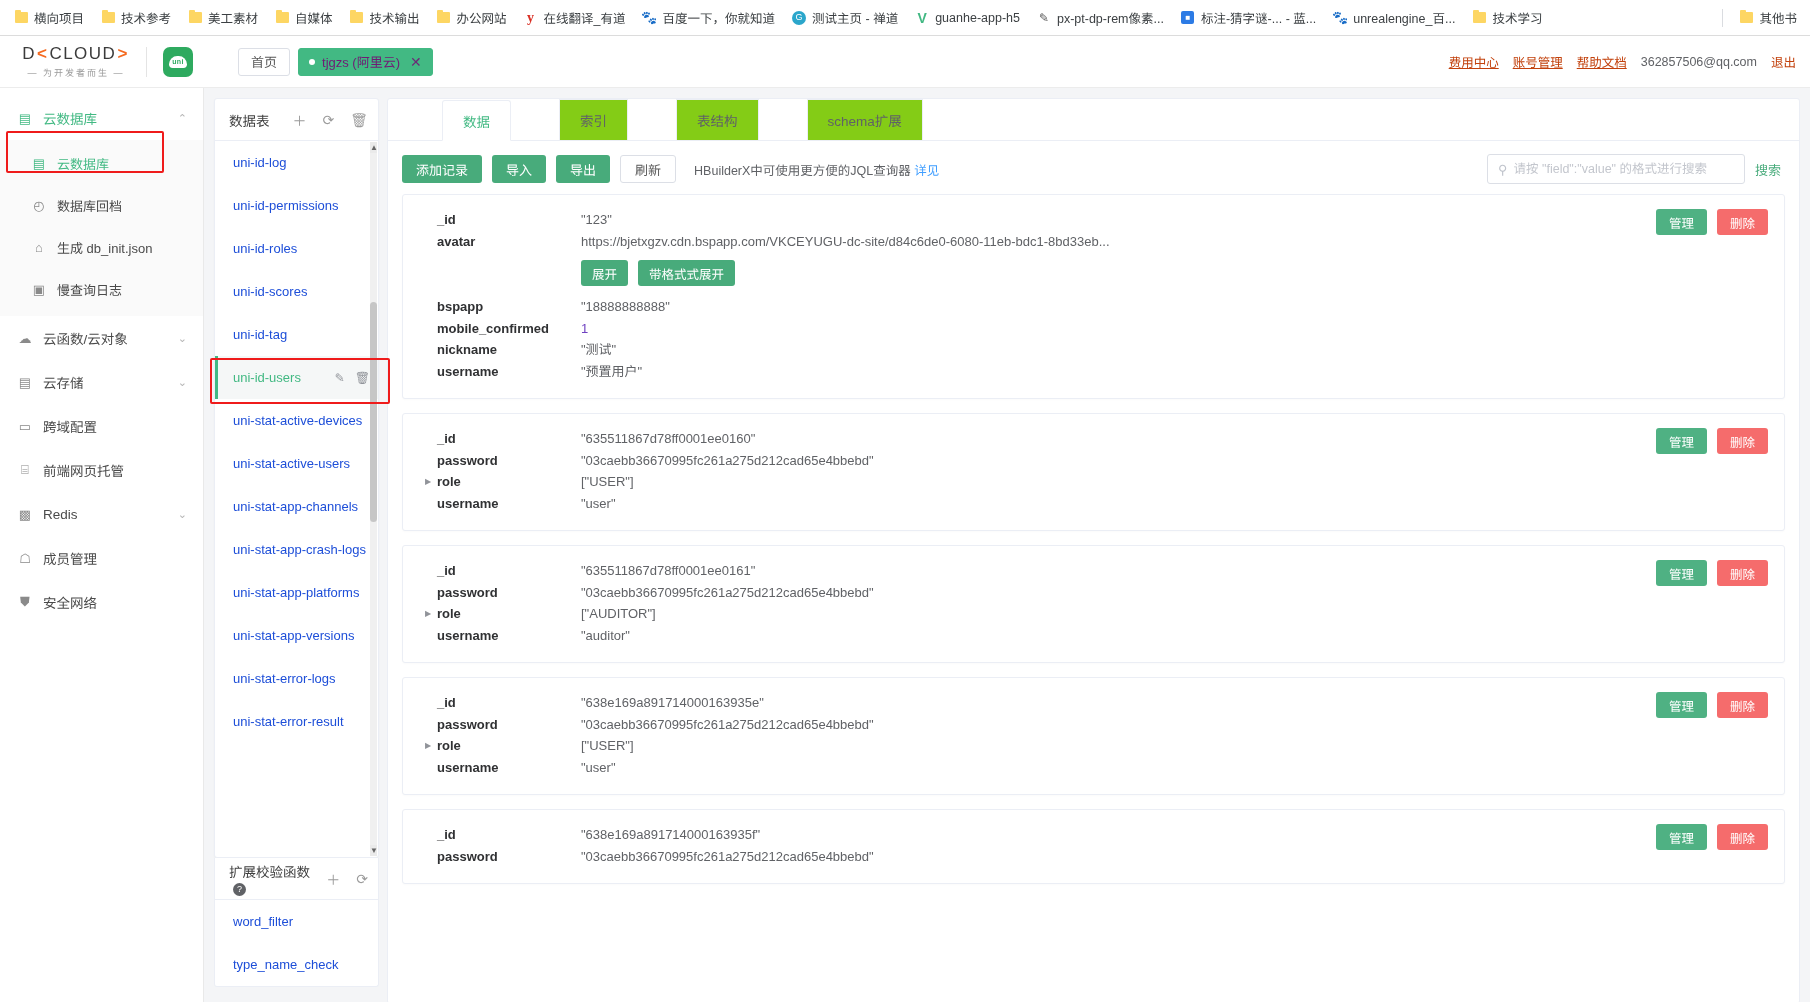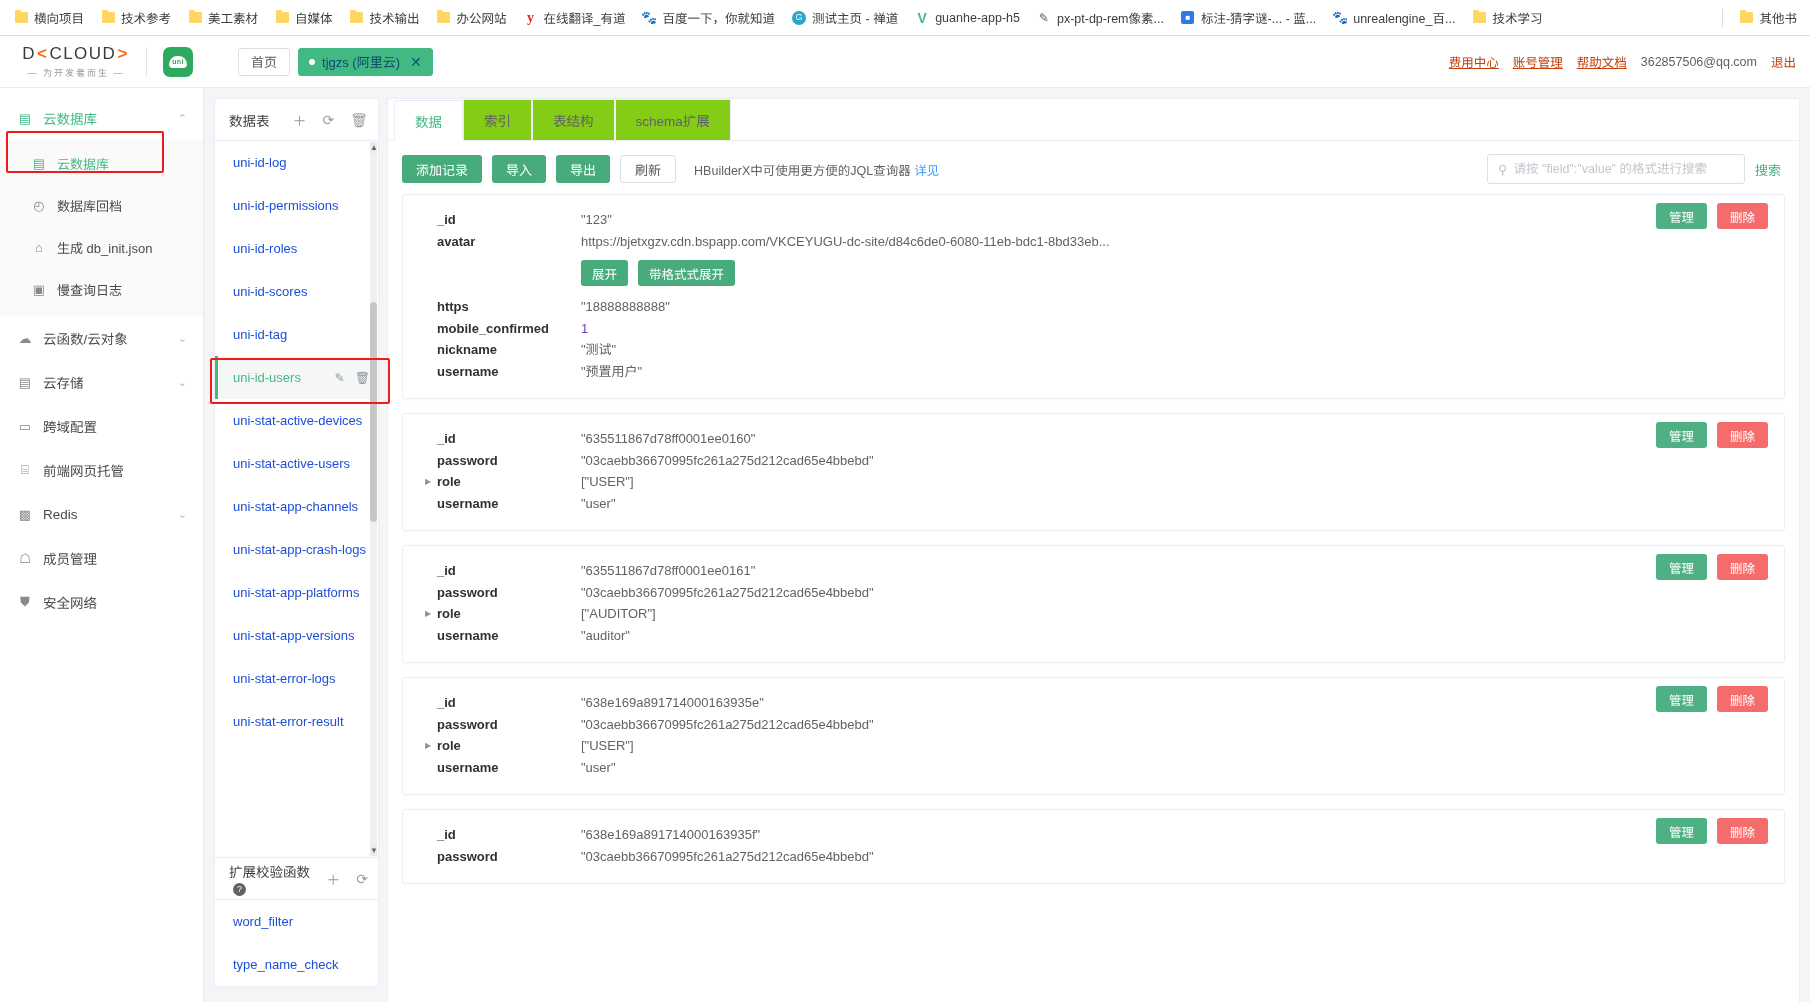--- a/index.html
+++ b/index.html
@@ -87,21 +87,21 @@
     display:flex;align-items:center;justify-content:center;
     font-size:7px;color:#2eaa5f;font-weight:bold;letter-spacing:.3px;
   }
   #tabbar { display:flex; align-items:center; gap:8px; margin-left:45px; }
   .app-tab {
     height:28px; display:flex; align-items:center; padding:0 12px;
     border:1px solid #dcdfe6; border-radius:3px; font-size:13px;
     color:#5a5a5a; background:#fff; cursor:pointer;
   }
   .app-tab.active {
-    background:#42b983; border-color:#42b983; color:#0c4a6e;
+    background:#42b983; border-color:#42b983; color:#701a75;
     padding:0 10px; gap:7px;
   }
   .tab-dot { width:6px;height:6px;border-radius:50%;background:#fff; }
   .tab-close { font-size:14px; margin-left:3px; opacity:.9; }
   #hdr-right {
     margin-left:auto; display:flex; align-items:center; gap:14px;
     font-size:12.5px; color:#606266;
   }
   #hdr-right a { color:#c2410c; text-decoration:underline; cursor:pointer; }
   #hdr-right .plain { text-decoration:none; }
@@ -195,21 +195,21 @@
     background:#fff; border:1px solid #ebeef5; border-radius:3px;
     height:100%; position:relative; display:flex; flex-direction:column;
   }
   #tabs {
     display:flex; align-items:flex-end; height:42px;
     border-bottom:1px solid #ebeef5; padding-left:6px;
   }
   .dtab {
     height:41px; display:flex; align-items:center; padding:0 20px;
     font-size:13.5px; color:#606266; cursor:pointer;
-    border:1px solid transparent; border-bottom:none;
+    border:1px solid transparent; border-bottom:none;margin-left:48px;
   }
   .dtab.active {
     color:#42b983; background:#fff;
     border-color:#ebeef5; border-bottom:1px solid #fff;
     margin-bottom:-1px; border-radius:3px 3px 0 0;
   }
   .dtab.inactive-grp { background:#84cc16; border-color:#ebeef5; border-bottom-color:#ebeef5;}
   #toolbar {
     display:flex; align-items:center; gap:10px;
     padding:13px 14px 10px 14px; position:relative;
@@ -256,21 +256,21 @@
   .rec-val.str { color:#606266; }
   .rec-val.num { color:#6f42c1; }
   .rec-val.arr { color:#606266; }
   .rec-val.url { color:#606266; }
   .expand-row { display:flex; gap:10px; margin:8px 0 10px 144px; }
   .btn-sm {
     height:26px; padding:0 11px; border-radius:3px; border:none;
     background:#48ab7b; color:#fff; font-size:12.5px; cursor:pointer;
     display:flex; align-items:center; font-family:inherit;
   }
-  .rec-actions { position:absolute; right:16px; top:8px; display:flex; gap:10px; }
+  .rec-actions { position:absolute; right:16px; top:14px; display:flex; gap:10px; }
   .btn-manage { background:#4fb183; color:#fff; height:26px; padding:0 13px;
     border-radius:3px; font-size:12.5px; display:flex; align-items:center; cursor:pointer; }
   .btn-delete { background:#f56c6c; color:#fff; height:26px; padding:0 13px;
     border-radius:3px; font-size:12.5px; display:flex; align-items:center; cursor:pointer; }
 </style>
 </head>
 <body>
 
 <div id="bookmarks">
     <div class="bm">
@@ -583,21 +583,21 @@
             </div>
             <div class="rec-row">
               <div class="rec-key"><span>avatar</span></div>
               <div class="rec-val url">https://bjetxgzv.cdn.bspapp.com/VKCEYUGU-dc-site/d84c6de0-6080-11eb-bdc1-8bd33eb...</div>
             </div>
             <div class="expand-row">
               <button class="btn-sm">展开</button>
               <button class="btn-sm">带格式式展开</button>
             </div>
             <div class="rec-row">
-              <div class="rec-key"><span>https</span></div>
+              <div class="rec-key"><span>bspapp</span></div>
               <div class="rec-val str">"18888888888"</div>
             </div>
             <div class="rec-row">
               <div class="rec-key"><span>mobile_confirmed</span></div>
               <div class="rec-val num">1</div>
             </div>
             <div class="rec-row">
               <div class="rec-key"><span>nickname</span></div>
               <div class="rec-val str">"测试"</div>
             </div>

